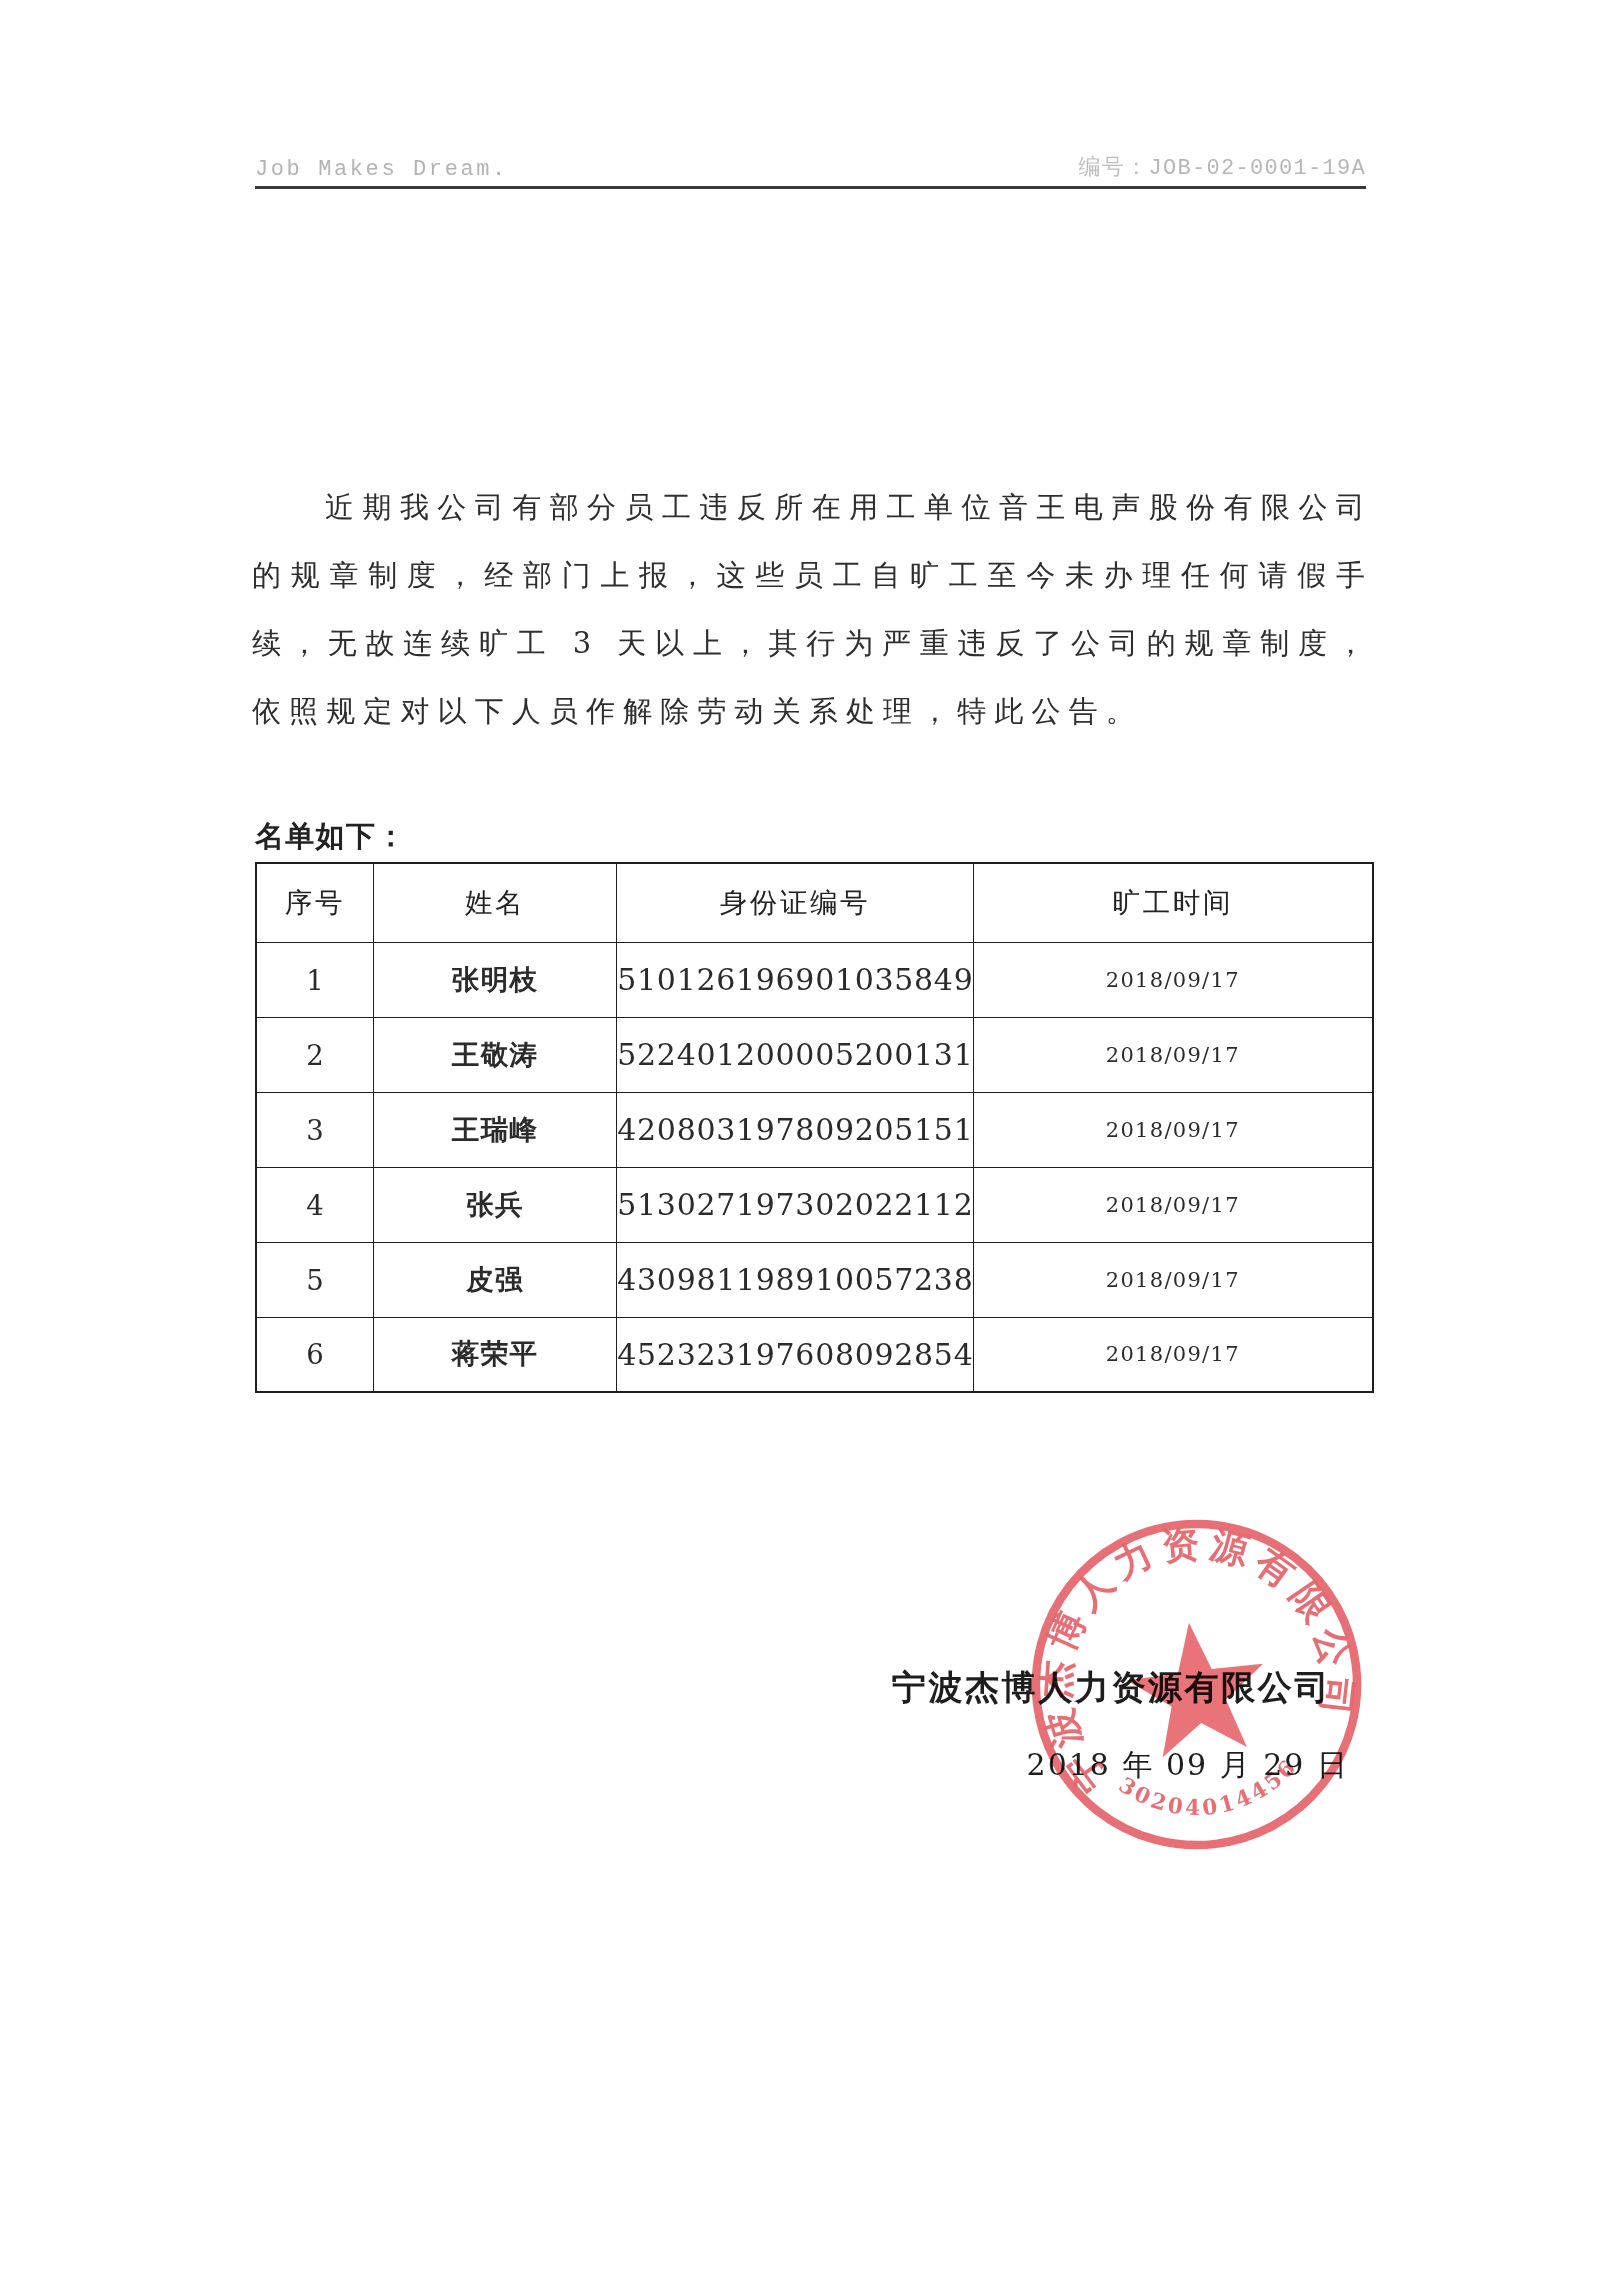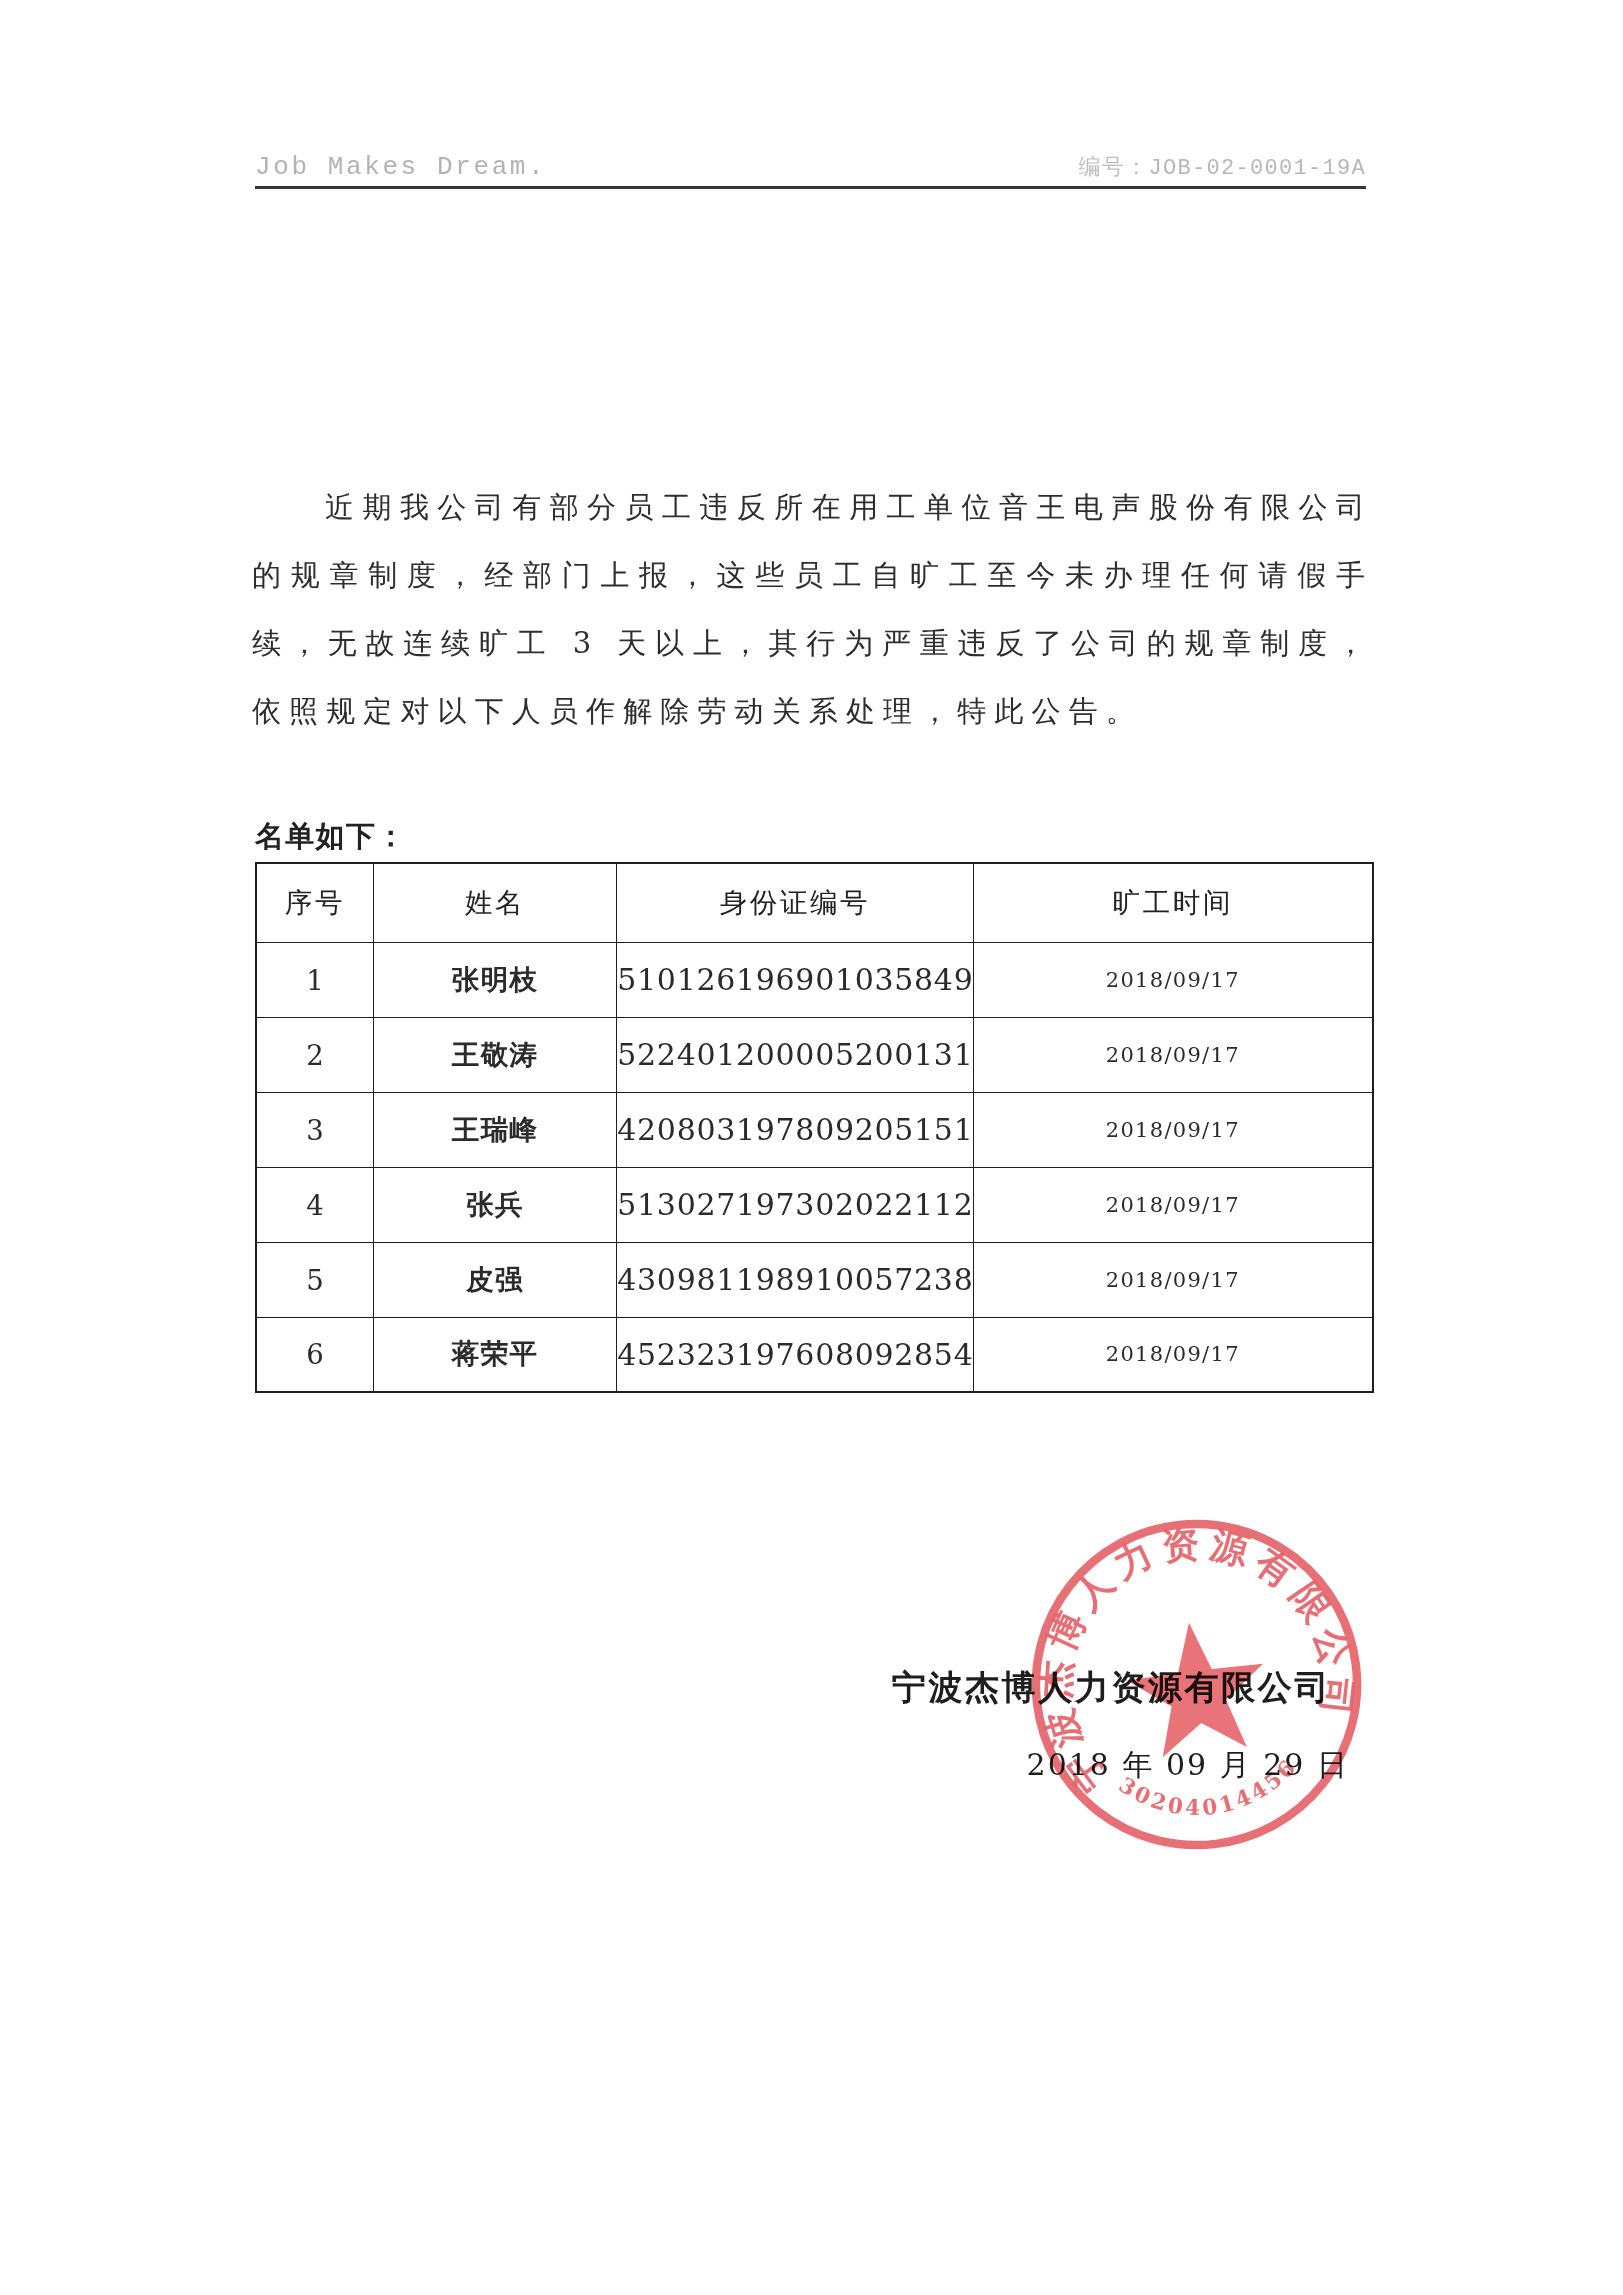--- a/index.html
+++ b/index.html
@@ -12,21 +12,21 @@
     font-family:"DejaVu Serif","Liberation Serif",serif;
     color:#2b2b2b;
   }
   
   .hdr{
     position:absolute;left:255px;right:257px;top:148px;height:34px;
     display:flex;justify-content:space-between;align-items:flex-end;
   }
   .hdr .slogan{
     font-family:"Liberation Mono","DejaVu Sans Mono",monospace;
-    font-size:26px;color:#b3b3b3;letter-spacing:2.6px;white-space:nowrap;
+    font-size:22px;color:#b3b3b3;letter-spacing:2.6px;white-space:nowrap;
   }
   .hdr .docno{
     font-family:"Liberation Mono","DejaVu Sans Mono",monospace;
     font-size:22px;color:#b6b6b6;letter-spacing:1.3px;white-space:nowrap;margin-top:12px;
   }
   .hdr .docno .lbl{font-family:"DejaVu Serif",serif;color:#bdbdbd;}
   .rule{
     position:absolute;left:255px;right:257px;top:186px;height:2.6px;
     background:#383838;
   }

